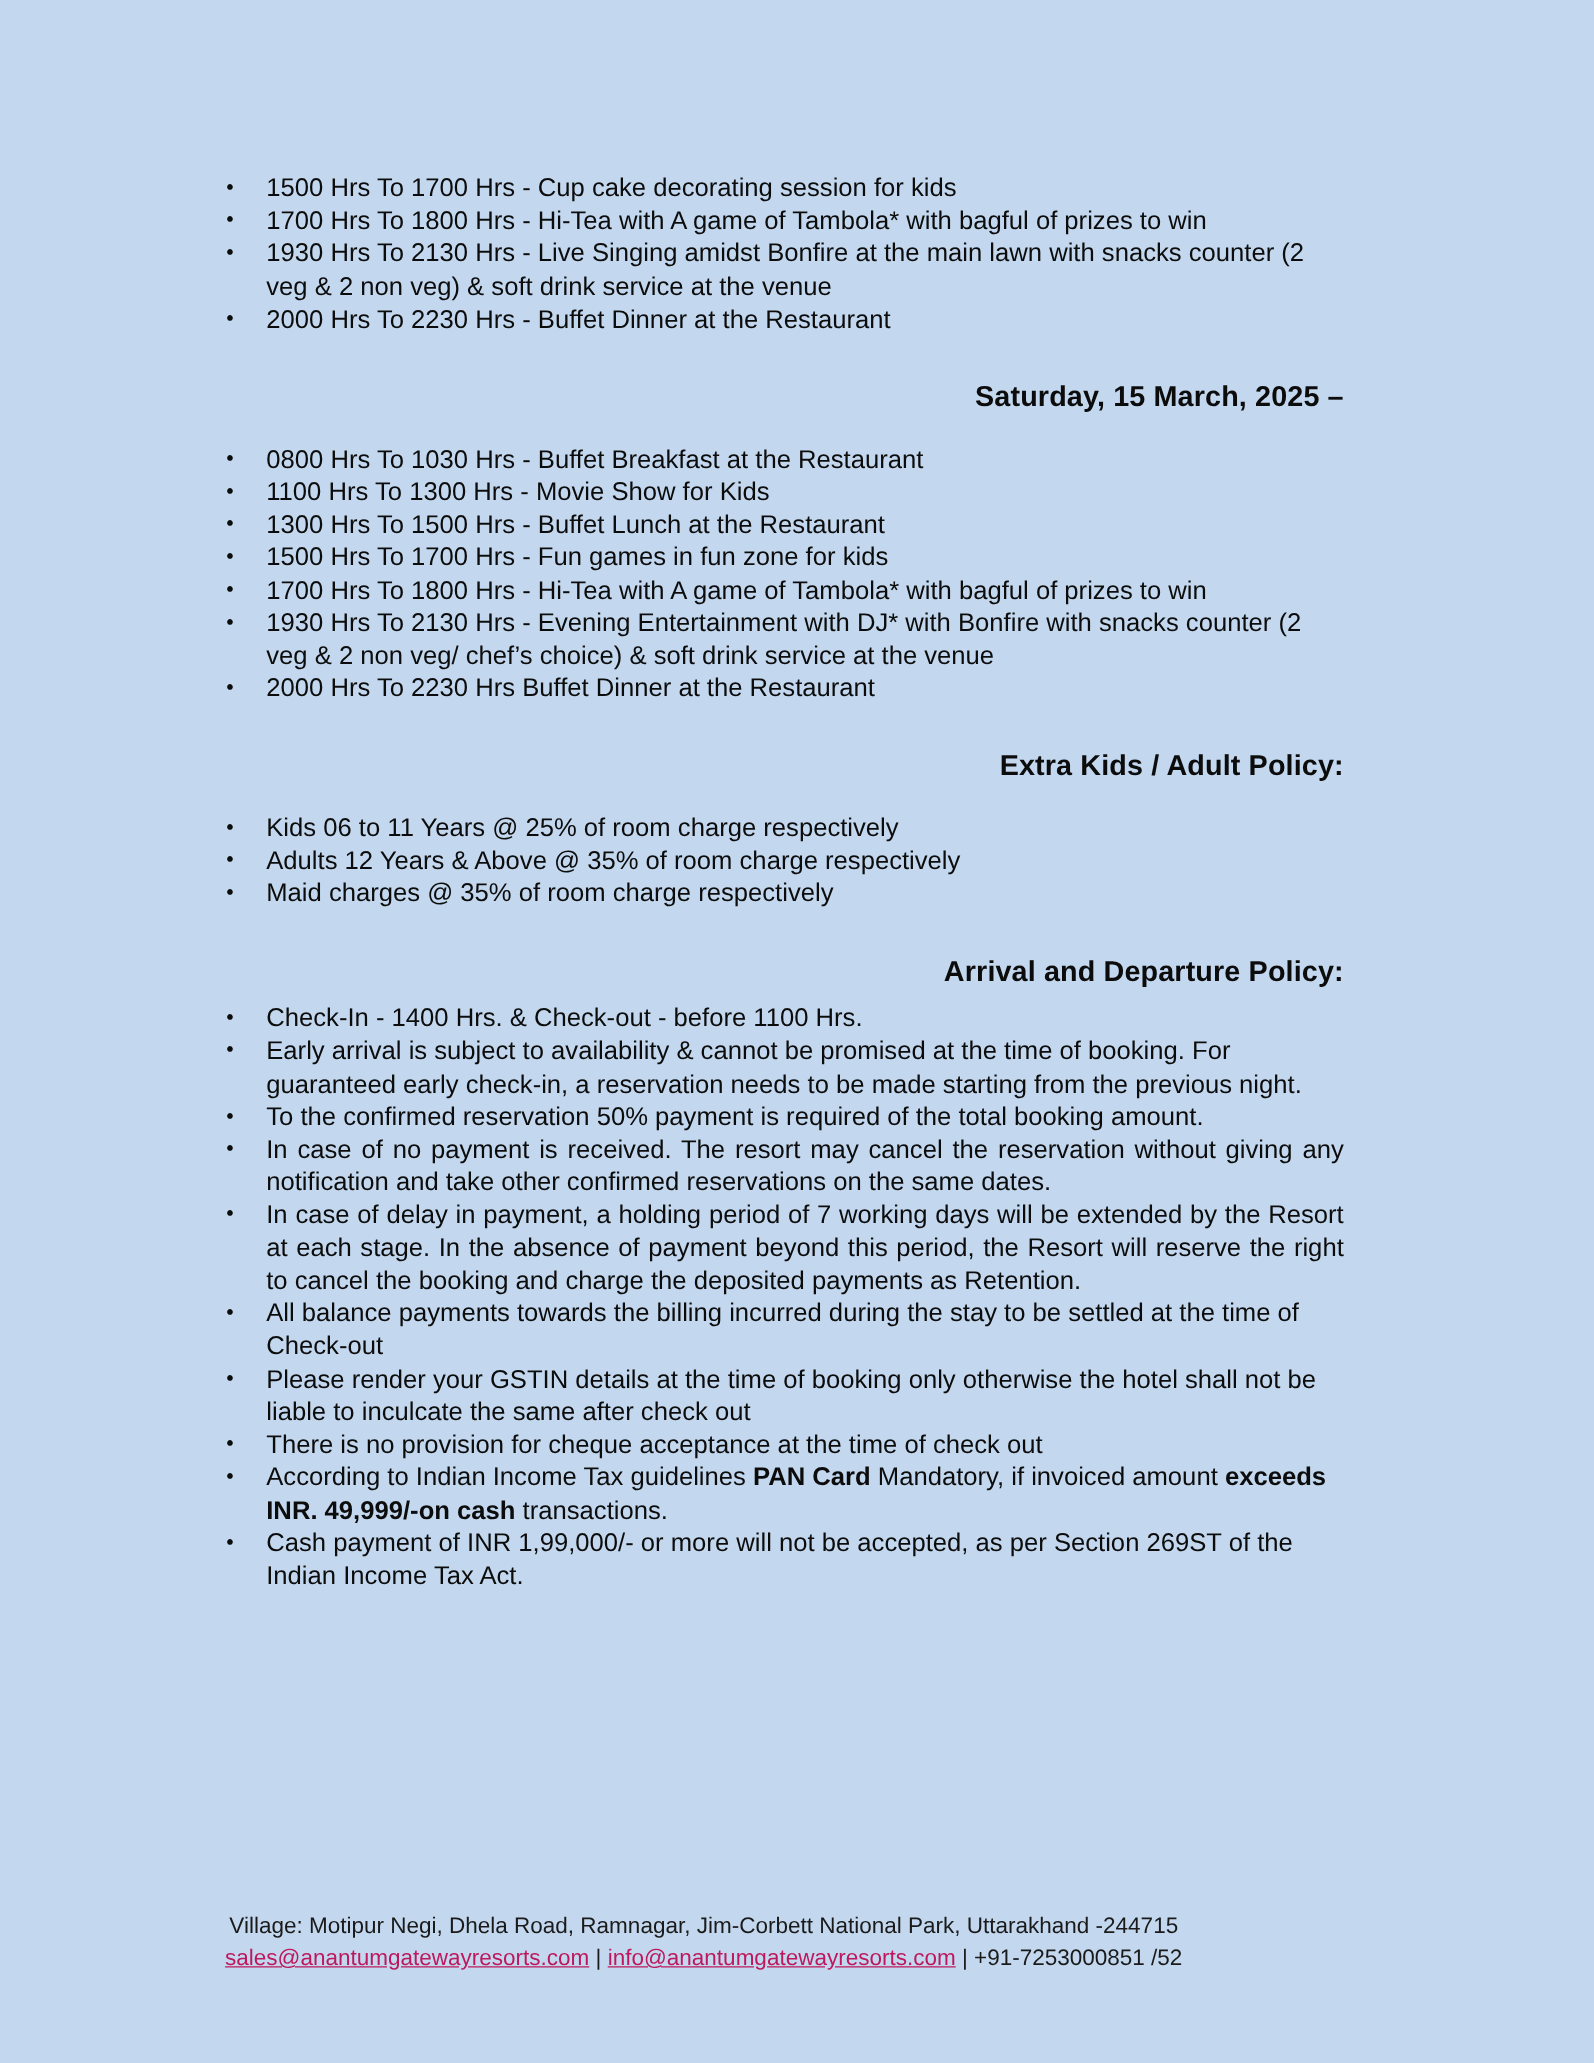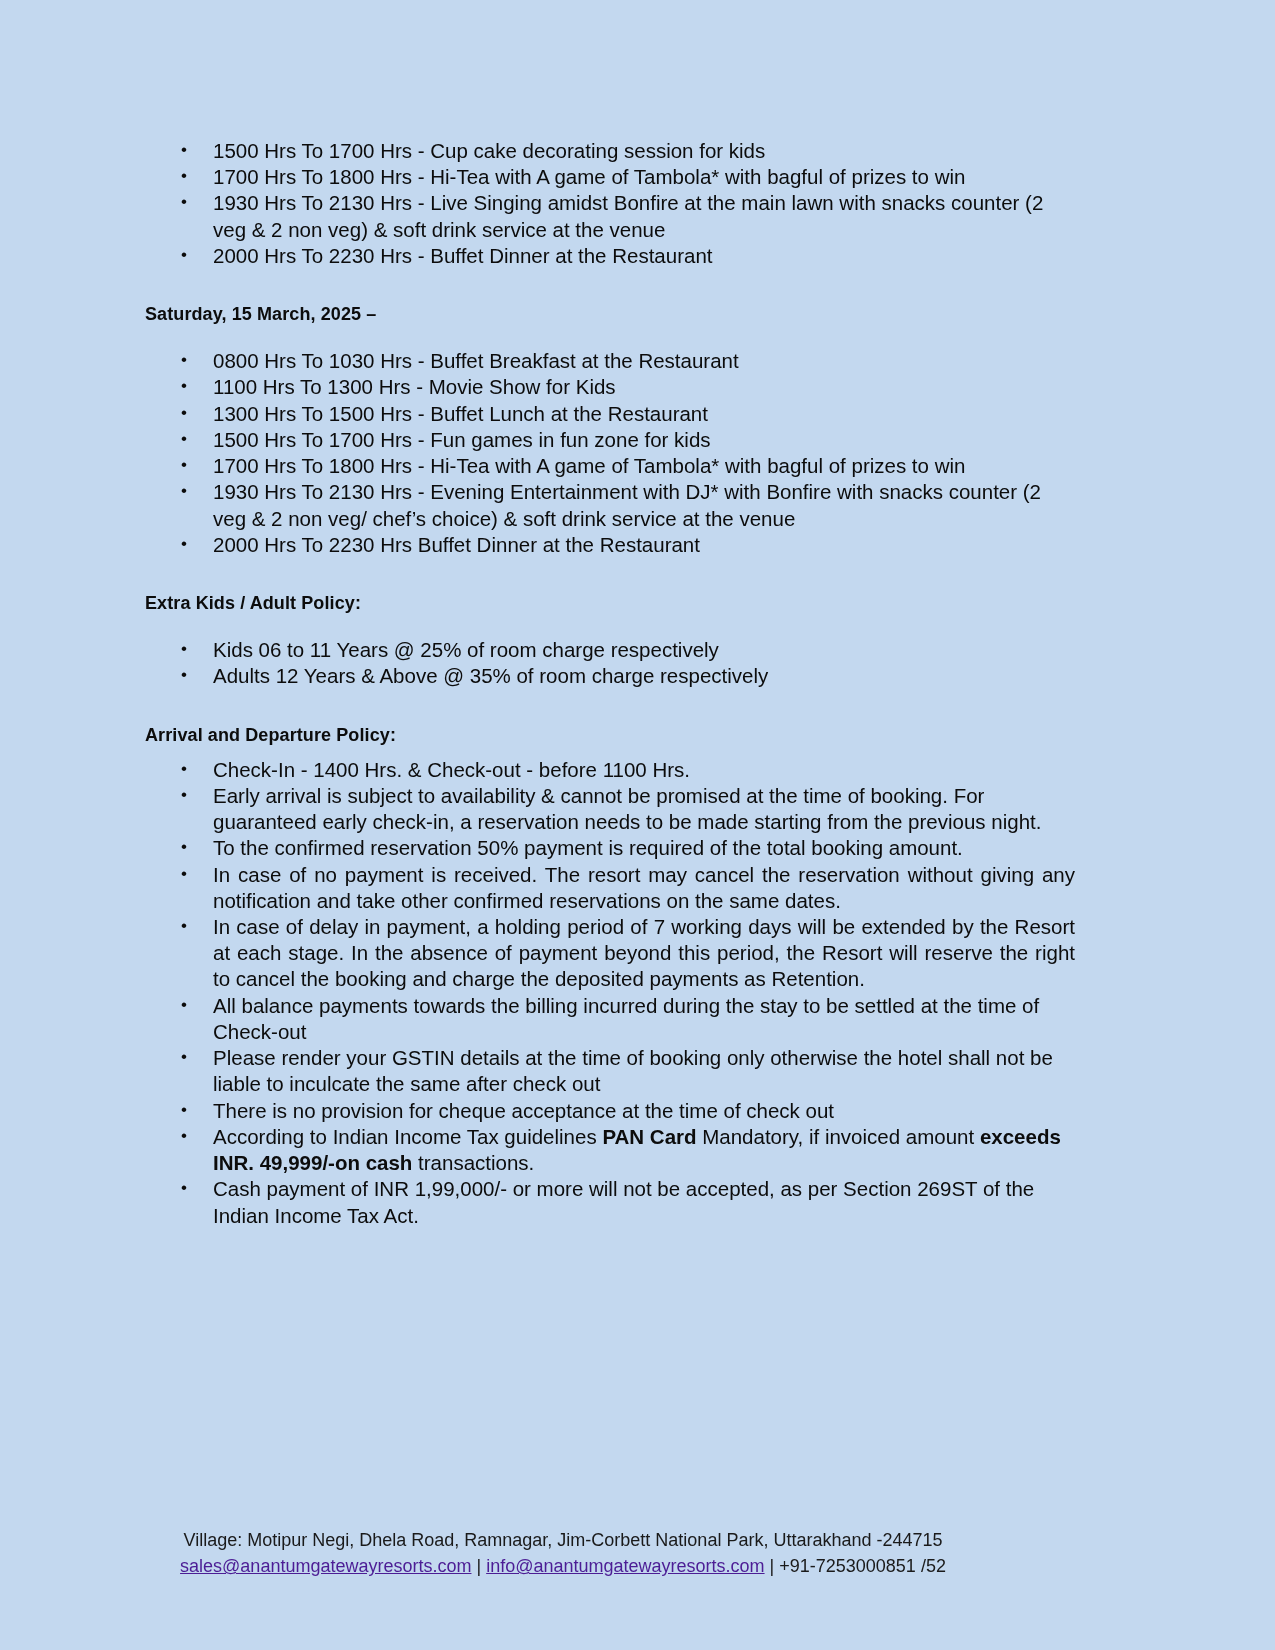--- a/index.html
+++ b/index.html
@@ -18,25 +18,26 @@
     box-sizing: border-box;
   }
   .content {
     position: absolute;
     left: 145px;
     top: 138px;
     width: 930px;
   }
   
   .heading {
-    font-size: 18px;
+    font-size: 23px;
     font-weight: bold;
     letter-spacing: 0.1px;
     margin: 0;
     line-height: 1.28;
+    text-align: right;
   }
   .h-gap-top-lg { margin-top: 34px; }
   .h-gap-top-md { margin-top: 28px; }
   .h-gap-bottom-lg { margin-bottom: 22px; }
   .h-gap-bottom-sm { margin-bottom: 10px; }
 
   
   ul.bullets {
     list-style: none;
     margin: 0;
@@ -72,21 +73,21 @@
     right: 0;
     bottom: 70px;
     text-align: center;
     font-size: 18px;
     line-height: 1.42;
     color: #1a1a1a;
   }
   .footer .addr { display: block; }
   .footer .contact { display: block; margin-top: 1px; }
   .footer a {
-    color: #4c1d95;
+    color: #be185d;
     text-decoration: underline;
   }
   .sep { color: #1a1a1a; text-decoration: none; }
 </style>
 </head>
 <body>
 
 <div class="page">
 
   <div class="content">
@@ -108,20 +109,21 @@
       <li>1700 Hrs To 1800 Hrs - Hi-Tea with A game of Tambola* with bagful of prizes to win</li>
       <li>1930 Hrs To 2130 Hrs - Evening Entertainment with DJ* with Bonfire with snacks counter (2 veg &amp; 2 non veg/ chef’s choice) &amp; soft drink service at the venue</li>
       <li>2000 Hrs To 2230 Hrs Buffet Dinner at the Restaurant</li>
     </ul>
 
     <p class="heading h-gap-top-lg h-gap-bottom-lg">Extra Kids / Adult Policy:</p>
 
     <ul class="bullets">
       <li>Kids 06 to 11 Years @ 25% of room charge respectively</li>
       <li>Adults 12 Years &amp; Above @ 35% of room charge respectively</li>
+      <li>Maid charges @ 35% of room charge respectively</li>
     </ul>
 
     <p class="heading h-gap-top-lg h-gap-bottom-sm">Arrival and Departure Policy:</p>
 
     <ul class="bullets">
       <li>Check-In - 1400 Hrs. &amp; Check-out - before 1100 Hrs.</li>
       <li>Early arrival is subject to availability &amp; cannot be promised at the time of booking. For guaranteed early check-in, a reservation needs to be made starting from the previous night.</li>
     </ul>
 
 

